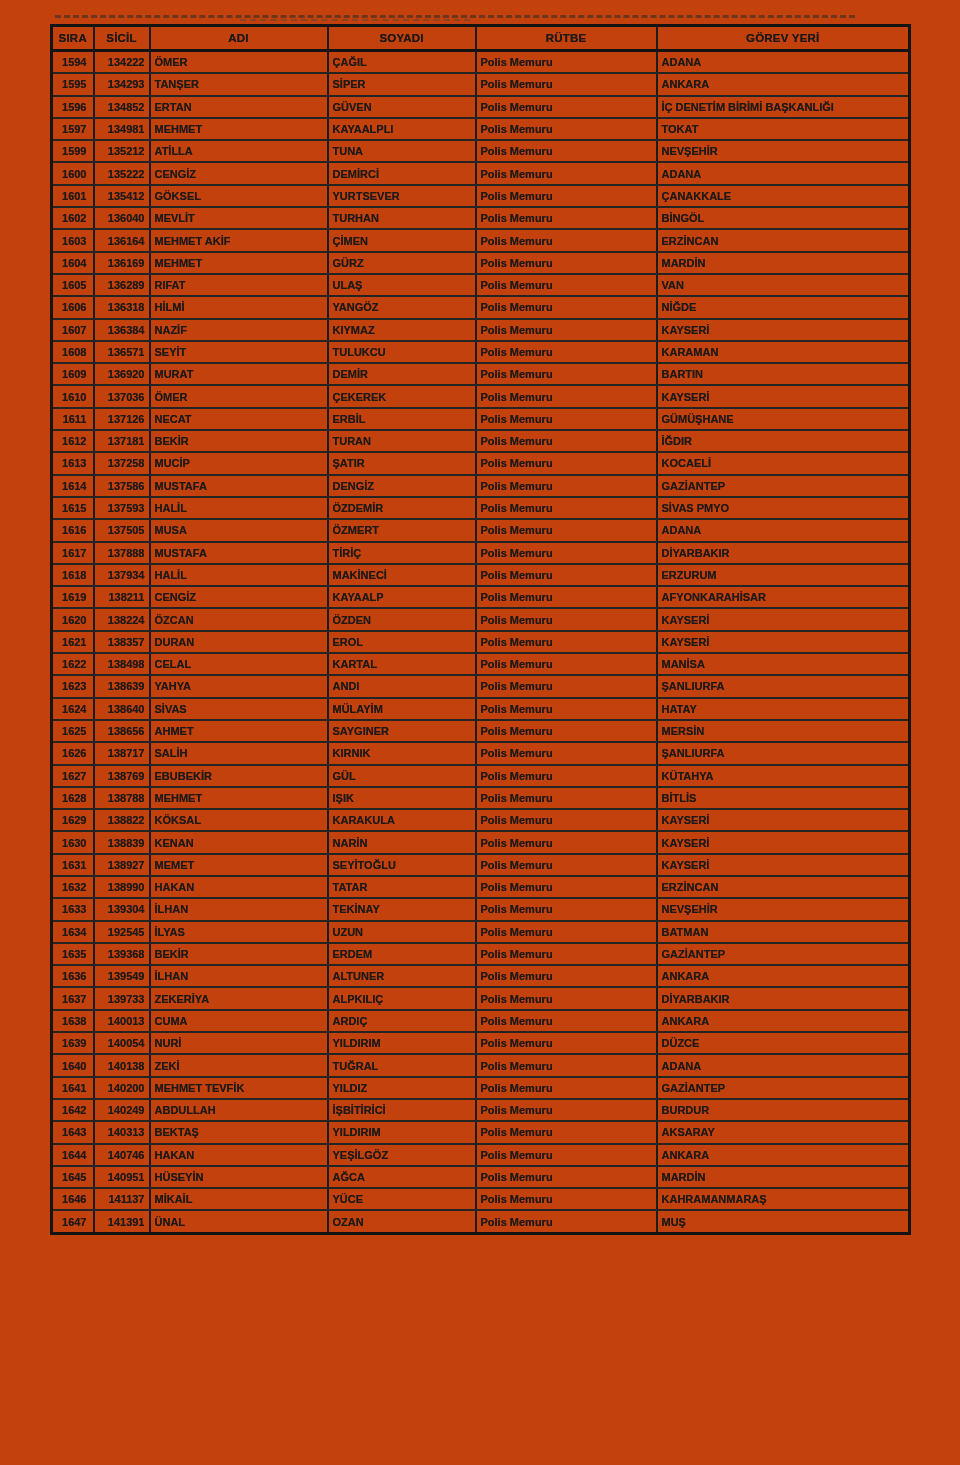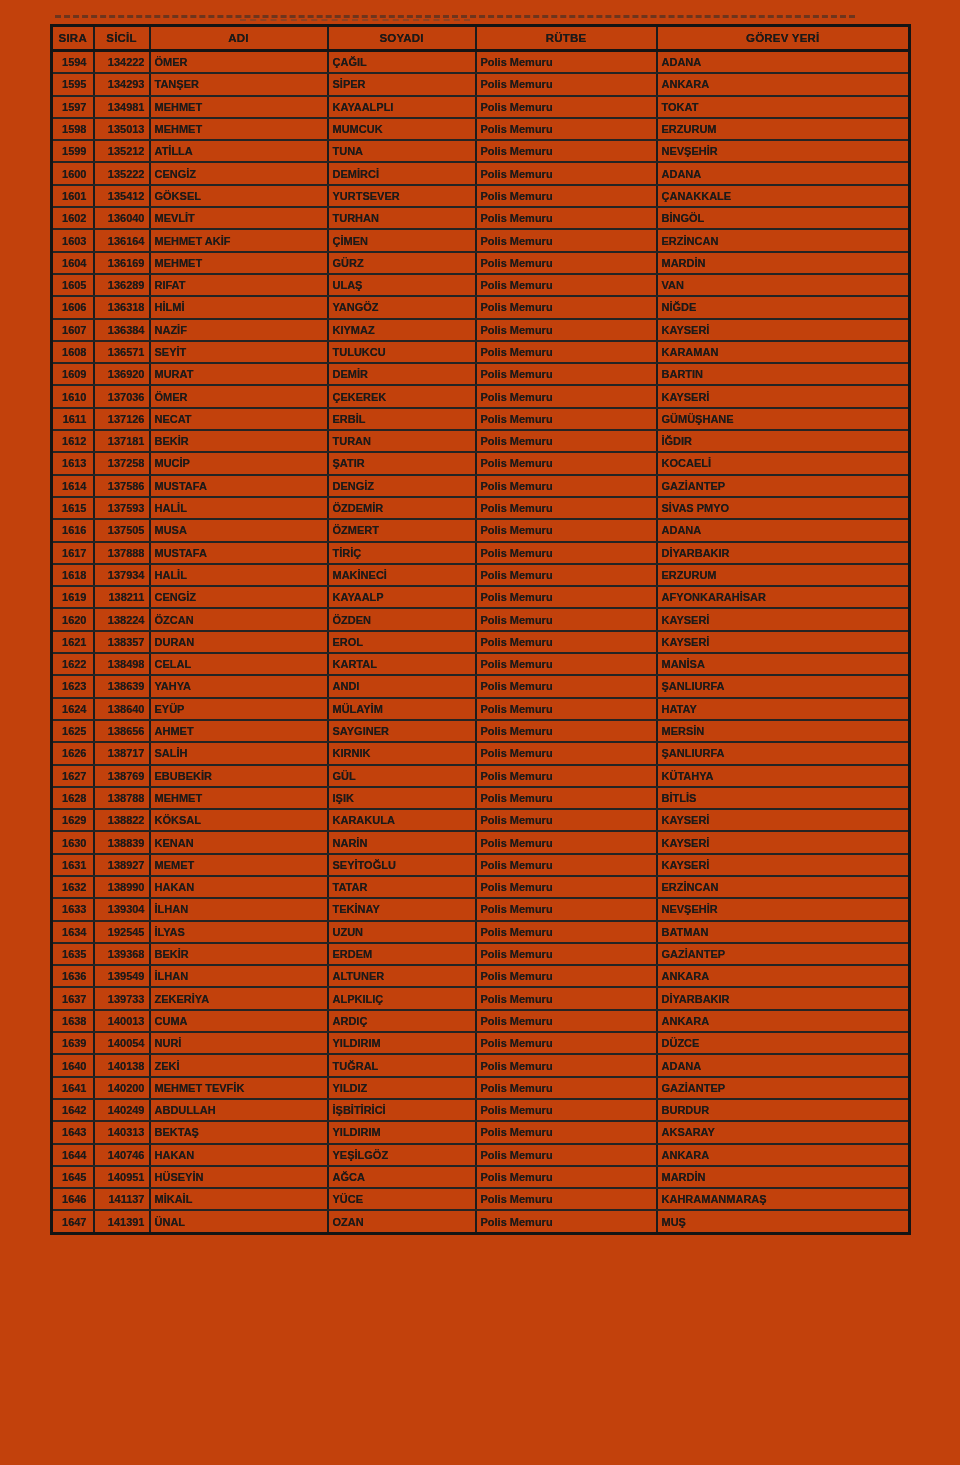--- a/index.html
+++ b/index.html
@@ -121,36 +121,36 @@
         </tr>
         <tr>
           <td>1595</td>
           <td>134293</td>
           <td>TANŞER</td>
           <td>SİPER</td>
           <td>Polis Memuru</td>
           <td>ANKARA</td>
         </tr>
         <tr>
+          <td>1596</td>
+          <td>134852</td>
+          <td>ERTAN</td>
+          <td>GÜVEN</td>
+          <td>Polis Memuru</td>
+          <td>İÇ DENETİM BİRİMİ BAŞKANLIĞI</td>
+        </tr>
+        <tr>
           <td>1597</td>
           <td>134981</td>
           <td>MEHMET</td>
           <td>KAYAALPLI</td>
           <td>Polis Memuru</td>
           <td>TOKAT</td>
         </tr>
         <tr>
-          <td>1598</td>
-          <td>135013</td>
-          <td>MEHMET</td>
-          <td>MUMCUK</td>
-          <td>Polis Memuru</td>
-          <td>ERZURUM</td>
-        </tr>
-        <tr>
           <td>1599</td>
           <td>135212</td>
           <td>ATİLLA</td>
           <td>TUNA</td>
           <td>Polis Memuru</td>
           <td>NEVŞEHİR</td>
         </tr>
         <tr>
           <td>1600</td>
           <td>135222</td>
@@ -339,21 +339,21 @@
           <td>1623</td>
           <td>138639</td>
           <td>YAHYA</td>
           <td>ANDI</td>
           <td>Polis Memuru</td>
           <td>ŞANLIURFA</td>
         </tr>
         <tr>
           <td>1624</td>
           <td>138640</td>
-          <td>EYÜP</td>
+          <td>SİVAS</td>
           <td>MÜLAYİM</td>
           <td>Polis Memuru</td>
           <td>HATAY</td>
         </tr>
         <tr>
           <td>1625</td>
           <td>138656</td>
           <td>AHMET</td>
           <td>SAYGINER</td>
           <td>Polis Memuru</td>

